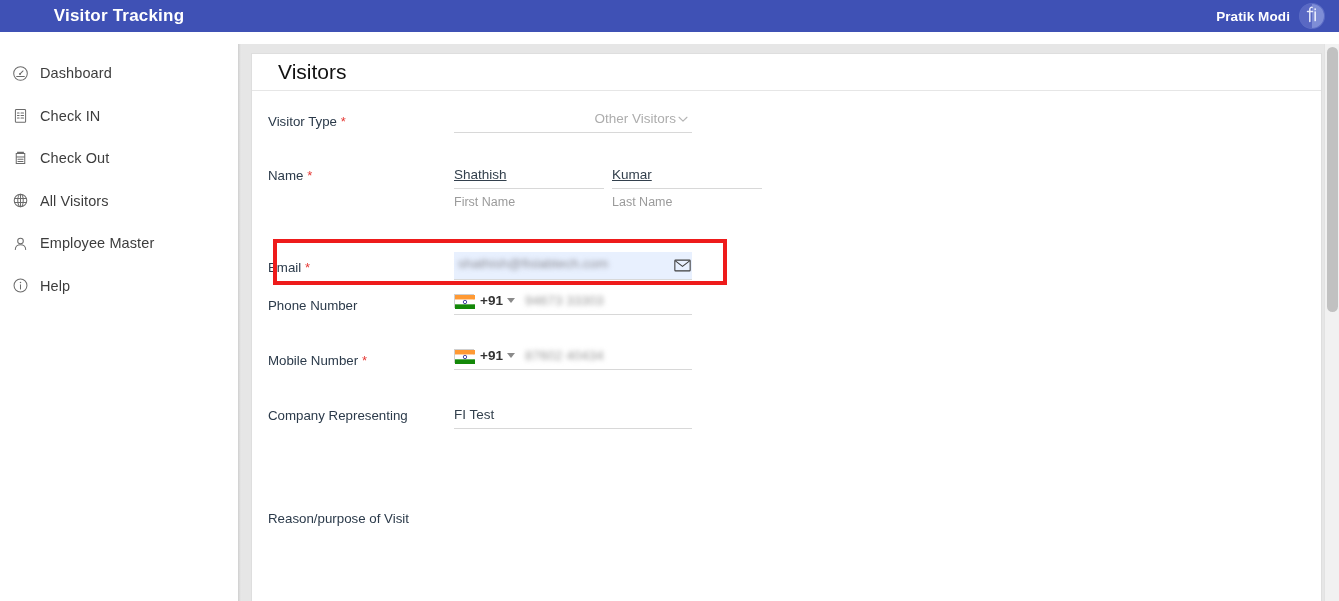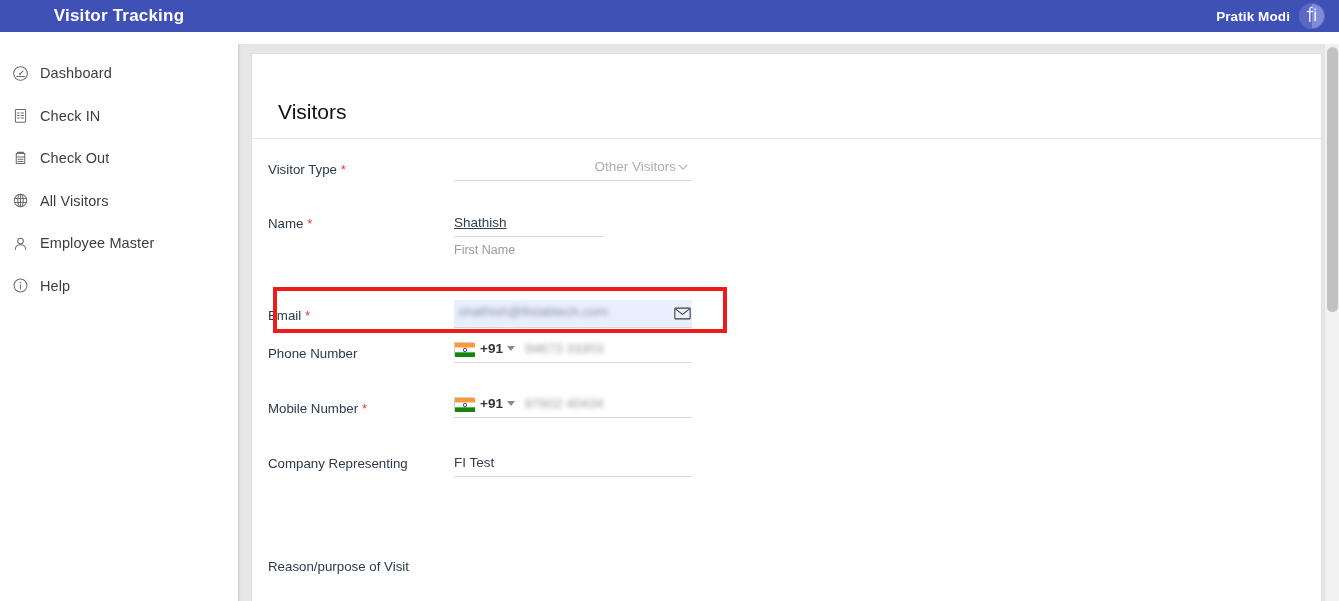--- a/index.html
+++ b/index.html
@@ -84,25 +84,24 @@
     padding: 9px 9px 0 9px;
   }
   #card {
     background: #ffffff;
     width: 1071px;
     min-height: 549px;
     border: 1px solid #dedede;
     border-bottom: none;
   }
   #card-header {
-    height: 53px;
+    height: 37px;
     display: flex; align-items: center;
     padding-left: 26px;
     border-bottom: 1px solid #e6e6e6;
-    margin-top: 32px;
   }
   #card-title {
     font-size: 21px;
     color: #111111;
     font-weight: normal;
   }
   #form {
     padding: 18px 0 0 0;
     position: relative;
   }
@@ -405,20 +404,24 @@
 
       <div class="form-row" id="row-name">
         <div class="row-label">
           <span>Name</span>
           <span class="req">*</span>
         </div>
         <div class="field-col name-field">
           <input class="underline-input" id="first-name-input" placeholder="First Name" value="Shathish" style="">
           <div class="helper">First Name</div>
         </div>
+        <div class="field-col name-field">
+          <input class="underline-input" id="last-name-input" value="Kumar" style="">
+          <div class="helper">Last Name</div>
+        </div>
       </div>
 
       <div class="form-row" id="row-email">
         <div id="email-highlight"></div>
         <div class="row-label">
           <span>Email</span>
           <span class="req">*</span>
         </div>
         <div class="field-col">
           <div id="email-wrap">

